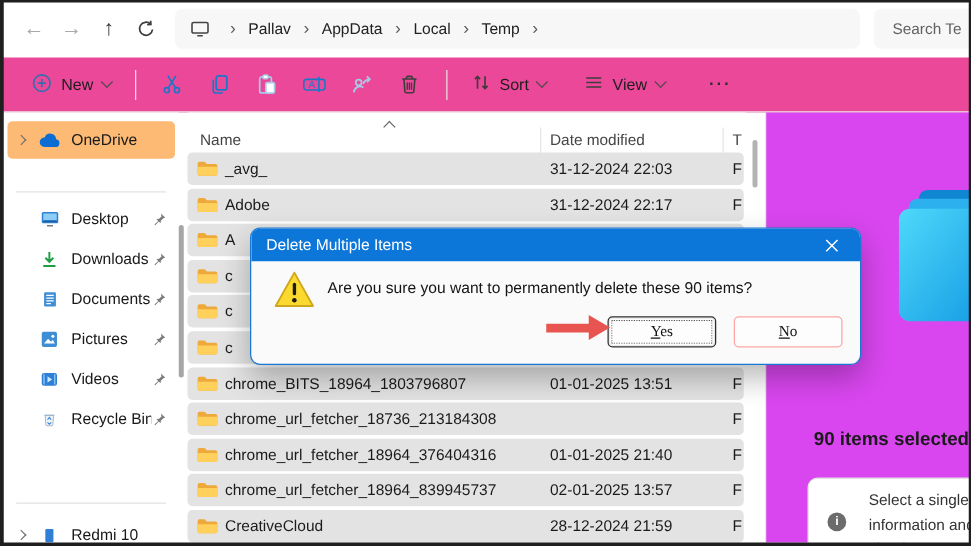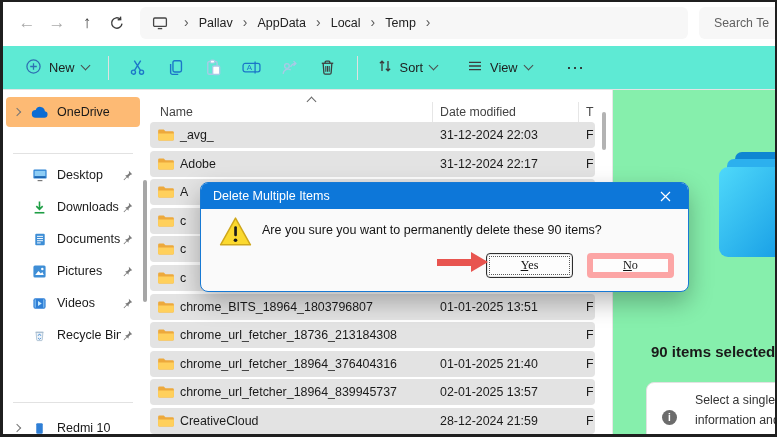--- a/index.html
+++ b/index.html
@@ -11,21 +11,21 @@
   .navbar { position:absolute; left:0; top:0; width:777px; height:46px; background:#fff; display:flex; align-items:center; }
   .navbtn { width:30px; height:30px; display:flex; align-items:center; justify-content:center; font-size:17px; color:#3d3d3d; border-radius:4px; }
   .navbtn.disabled { color:#aaaaaa; }
   .navbtn:nth-child(1){ margin-left:12px; }
   .crumbbar { position:absolute; left:140px; top:7px; width:548px; height:32px; background:#f7f7f7; border-radius:6px; display:flex; align-items:center; padding-left:10px; gap:7px; font-size:12.5px; color:#222; }
   .crumb { padding:2px 3px; }
   .crumb-sep { color:#5a5a5a; font-size:14px; margin-top:-2px; }
   .searchbox { position:absolute; left:699px; top:7px; width:92px; height:32px; background:#f7f7f7; border-radius:6px 0 0 6px; display:flex; align-items:center; padding-left:15px; font-size:12.3px; color:#616161; }
 
   
-  .toolbar { position:absolute; left:0; top:46px; width:777px; height:44px; background:#5eead4; border-bottom:1px solid #e4e4e4; display:flex; align-items:center; padding-left:16px; }
+  .toolbar { position:absolute; left:0; top:46px; width:777px; height:44px; background:#ec4899; border-bottom:1px solid #e4e4e4; display:flex; align-items:center; padding-left:16px; }
   .tbtn { display:flex; align-items:center; gap:7px; height:34px; padding:0 9px; border-radius:5px; font-size:12.8px; color:#1d1d1d; }
   .ticon { width:38px; height:34px; display:flex; align-items:center; justify-content:center; border-radius:5px; }
   .tsep { width:1px; height:24px; background:#e1e1e1; margin:0 10px; }
   .chev-down { width:7px; height:7px; border-right:1.4px solid #4c4c4c; border-bottom:1.4px solid #4c4c4c; transform:rotate(45deg); margin-top:-4px; }
   .ellipsis { font-size:19px; color:#2c2c2c; letter-spacing:1px; transform:translateY(-5px); }
 
   
   .sidebar { position:absolute; left:3px; top:90px; width:140px; height:344px; background:#fff; }
   .side-row { display:flex; align-items:center; height:30px; padding:0 6px 0 8px; font-size:12.5px; color:#191919; border-radius:4px; margin:0 3px; }
   .side-row .chev-right { width:6px; height:6px; border-top:1.3px solid #757575; border-right:1.3px solid #757575; transform:rotate(45deg); margin-right:10px; }
@@ -48,35 +48,35 @@
   .caret-up { position:absolute; left:158px; top:-4px; width:7px; height:7px; border-left:1.3px solid #666; border-top:1.3px solid #666; transform:rotate(45deg); }
   .rows { position:absolute; left:0; top:32px; width:447px; }
   .row { position:relative; width:445px; height:26px; background:#e3e3e3; border-radius:4px; margin-bottom:2.6px; font-size:12.4px; color:#1b1b1b; }
   .row .fico { position:absolute; left:7px; top:6px; }
   .cell-name { position:absolute; left:30px; top:0; line-height:26px; white-space:nowrap; }
   .cell-date { position:absolute; left:290px; top:0; line-height:26px; white-space:nowrap; }
   .cell-type { position:absolute; left:436px; top:0; line-height:26px; white-space:nowrap; }
   .list-scroll { position:absolute; left:602px; top:112px; width:4px; height:38px; background:#b3b3b3; border-radius:2px; z-index:5; }
 
   
-  .details { position:absolute; left:612px; top:90px; width:165px; height:344px; background:#86efac; border-left:1px solid #e8e8e8; }
+  .details { position:absolute; left:612px; top:90px; width:165px; height:344px; background:#d946ef; border-left:1px solid #e8e8e8; }
   .stack { position:absolute; left:106px; top:62px; }
   .sel-heading { position:absolute; left:38px; top:253px; font-size:15px; font-weight:bold; color:#1a1a1a; white-space:nowrap; }
   .infobox { position:absolute; left:33px; top:292px; width:210px; height:80px; background:#fff; border:1px solid #e2e2e2; border-radius:8px; }
   .info-ico { position:absolute; left:15px; top:27px; width:15px; height:15px; border-radius:50%; background:#6c6c6c; color:#fff; font-size:10px; font-weight:bold; text-align:center; line-height:15px; }
   .info-text { position:absolute; left:48px; top:8px; font-size:12.3px; color:#333; line-height:19.5px; white-space:nowrap; }
 
   
   .dialog { position:absolute; left:200px; top:182px; width:489px; height:110px; background:#fafafa; border:1px solid #1779d4; border-radius:8px; box-shadow:0 10px 24px rgba(0,0,0,.28); z-index:20; overflow:hidden; }
   .dlg-title { height:26px; background:#0d77d9; color:#fff; display:flex; align-items:center; padding:0 12px; font-size:12.5px; }
   .dlg-close { margin-left:auto; width:22px; height:20px; display:flex; align-items:center; justify-content:center; }
   .dlg-body { position:relative; height:83px; }
   .warn { position:absolute; left:17px; top:7px; }
   .dlg-msg { position:absolute; left:61px; top:14px; font-size:12.5px; color:#141414; white-space:nowrap; }
-  .dlg-btn { position:absolute; top:44px; width:87px; height:25px; background:#fdfdfd; border:6px solid #fca5a5; border-radius:4px; font-size:12.2px; color:#111; font-family:inherit; display:flex; align-items:center; justify-content:center; }
+  .dlg-btn { position:absolute; top:44px; width:87px; height:25px; background:#fdfdfd; border:1px solid #fca5a5; border-radius:4px; font-size:12.2px; color:#111; font-family:inherit; display:flex; align-items:center; justify-content:center; }
   .dlg-btn-text { display:block;font-family:Liberation Serif, serif; }
   .dlg-btn-text::first-letter { text-decoration:underline; }
   .btn-yes { left:285px; border:1px solid #2e2e2e; outline:1px dotted #5a5a5a; outline-offset:-4px; box-shadow:0 0 0 1px #e9e9e9 inset; }
   .btn-no { left:386px; }
 
   
   .arrow-shaft { position:absolute; left:437px; top:259px; width:35px; height:7px; background:#e8544f; z-index:30; }
   .arrow-head { position:absolute; left:471px; top:252px; width:0; height:0; border-left:17px solid #e8544f; border-top:10px solid transparent; border-bottom:10px solid transparent; z-index:30; }
 </style>
 </head>

